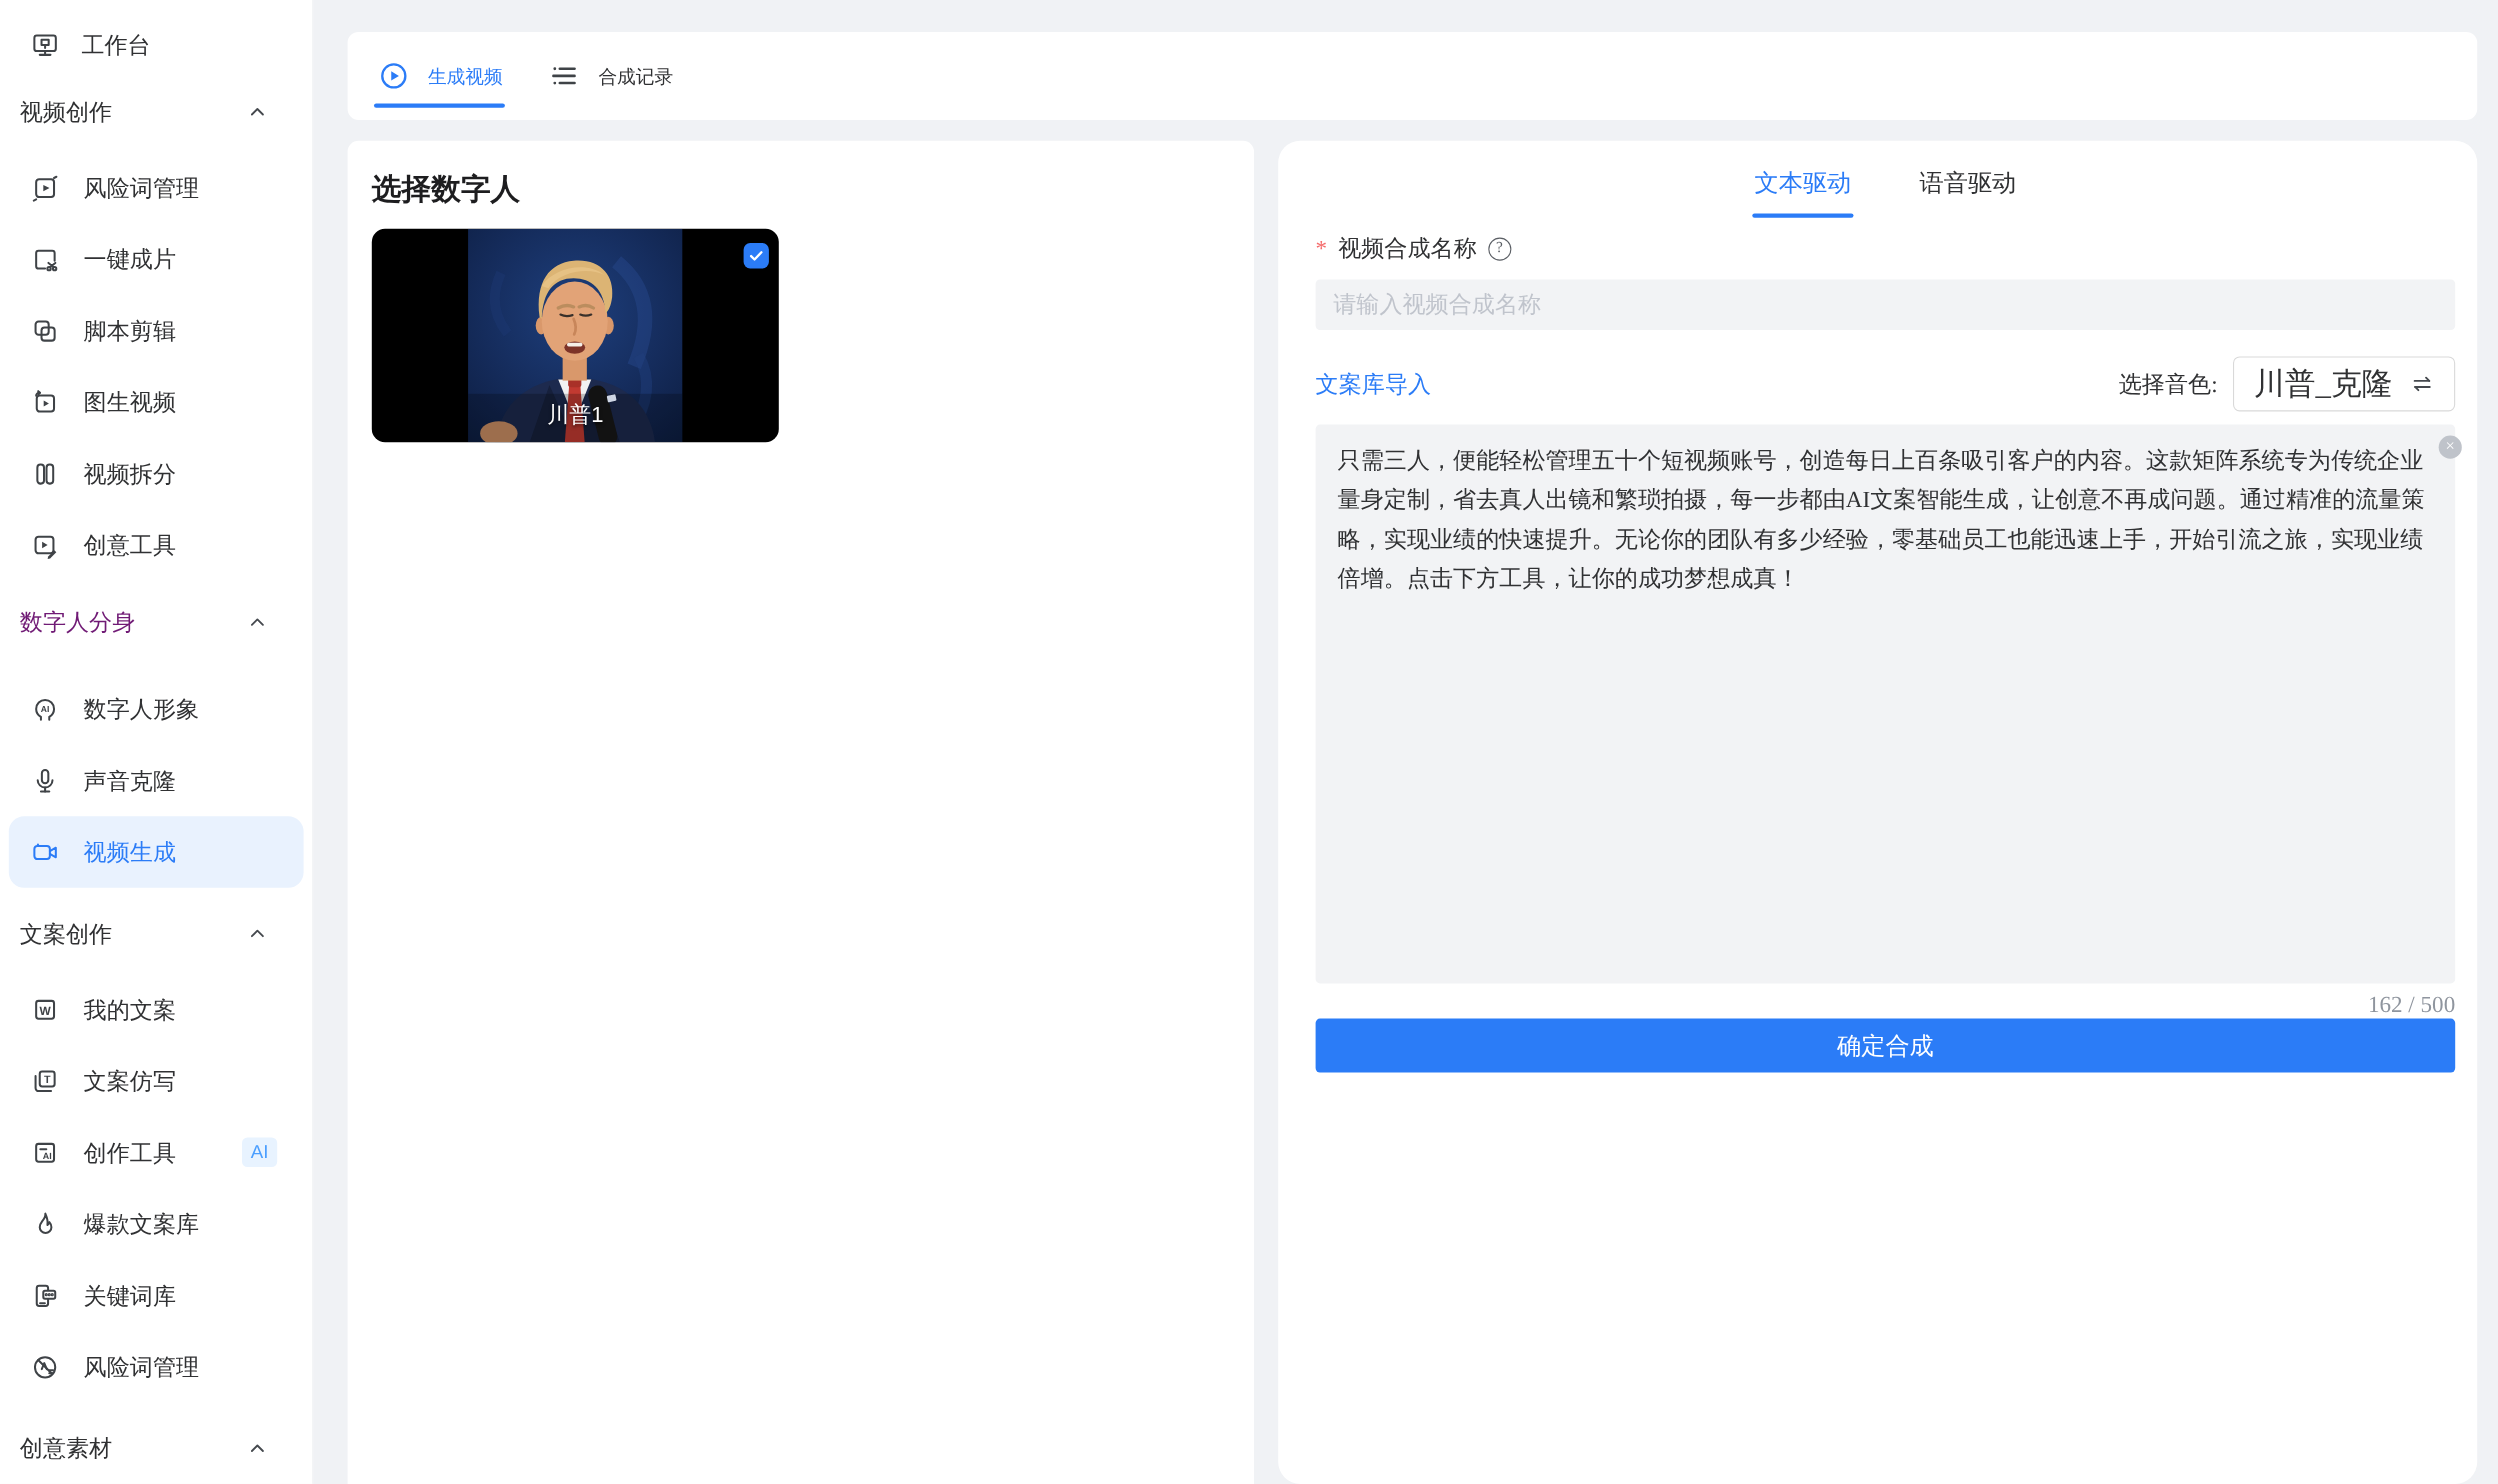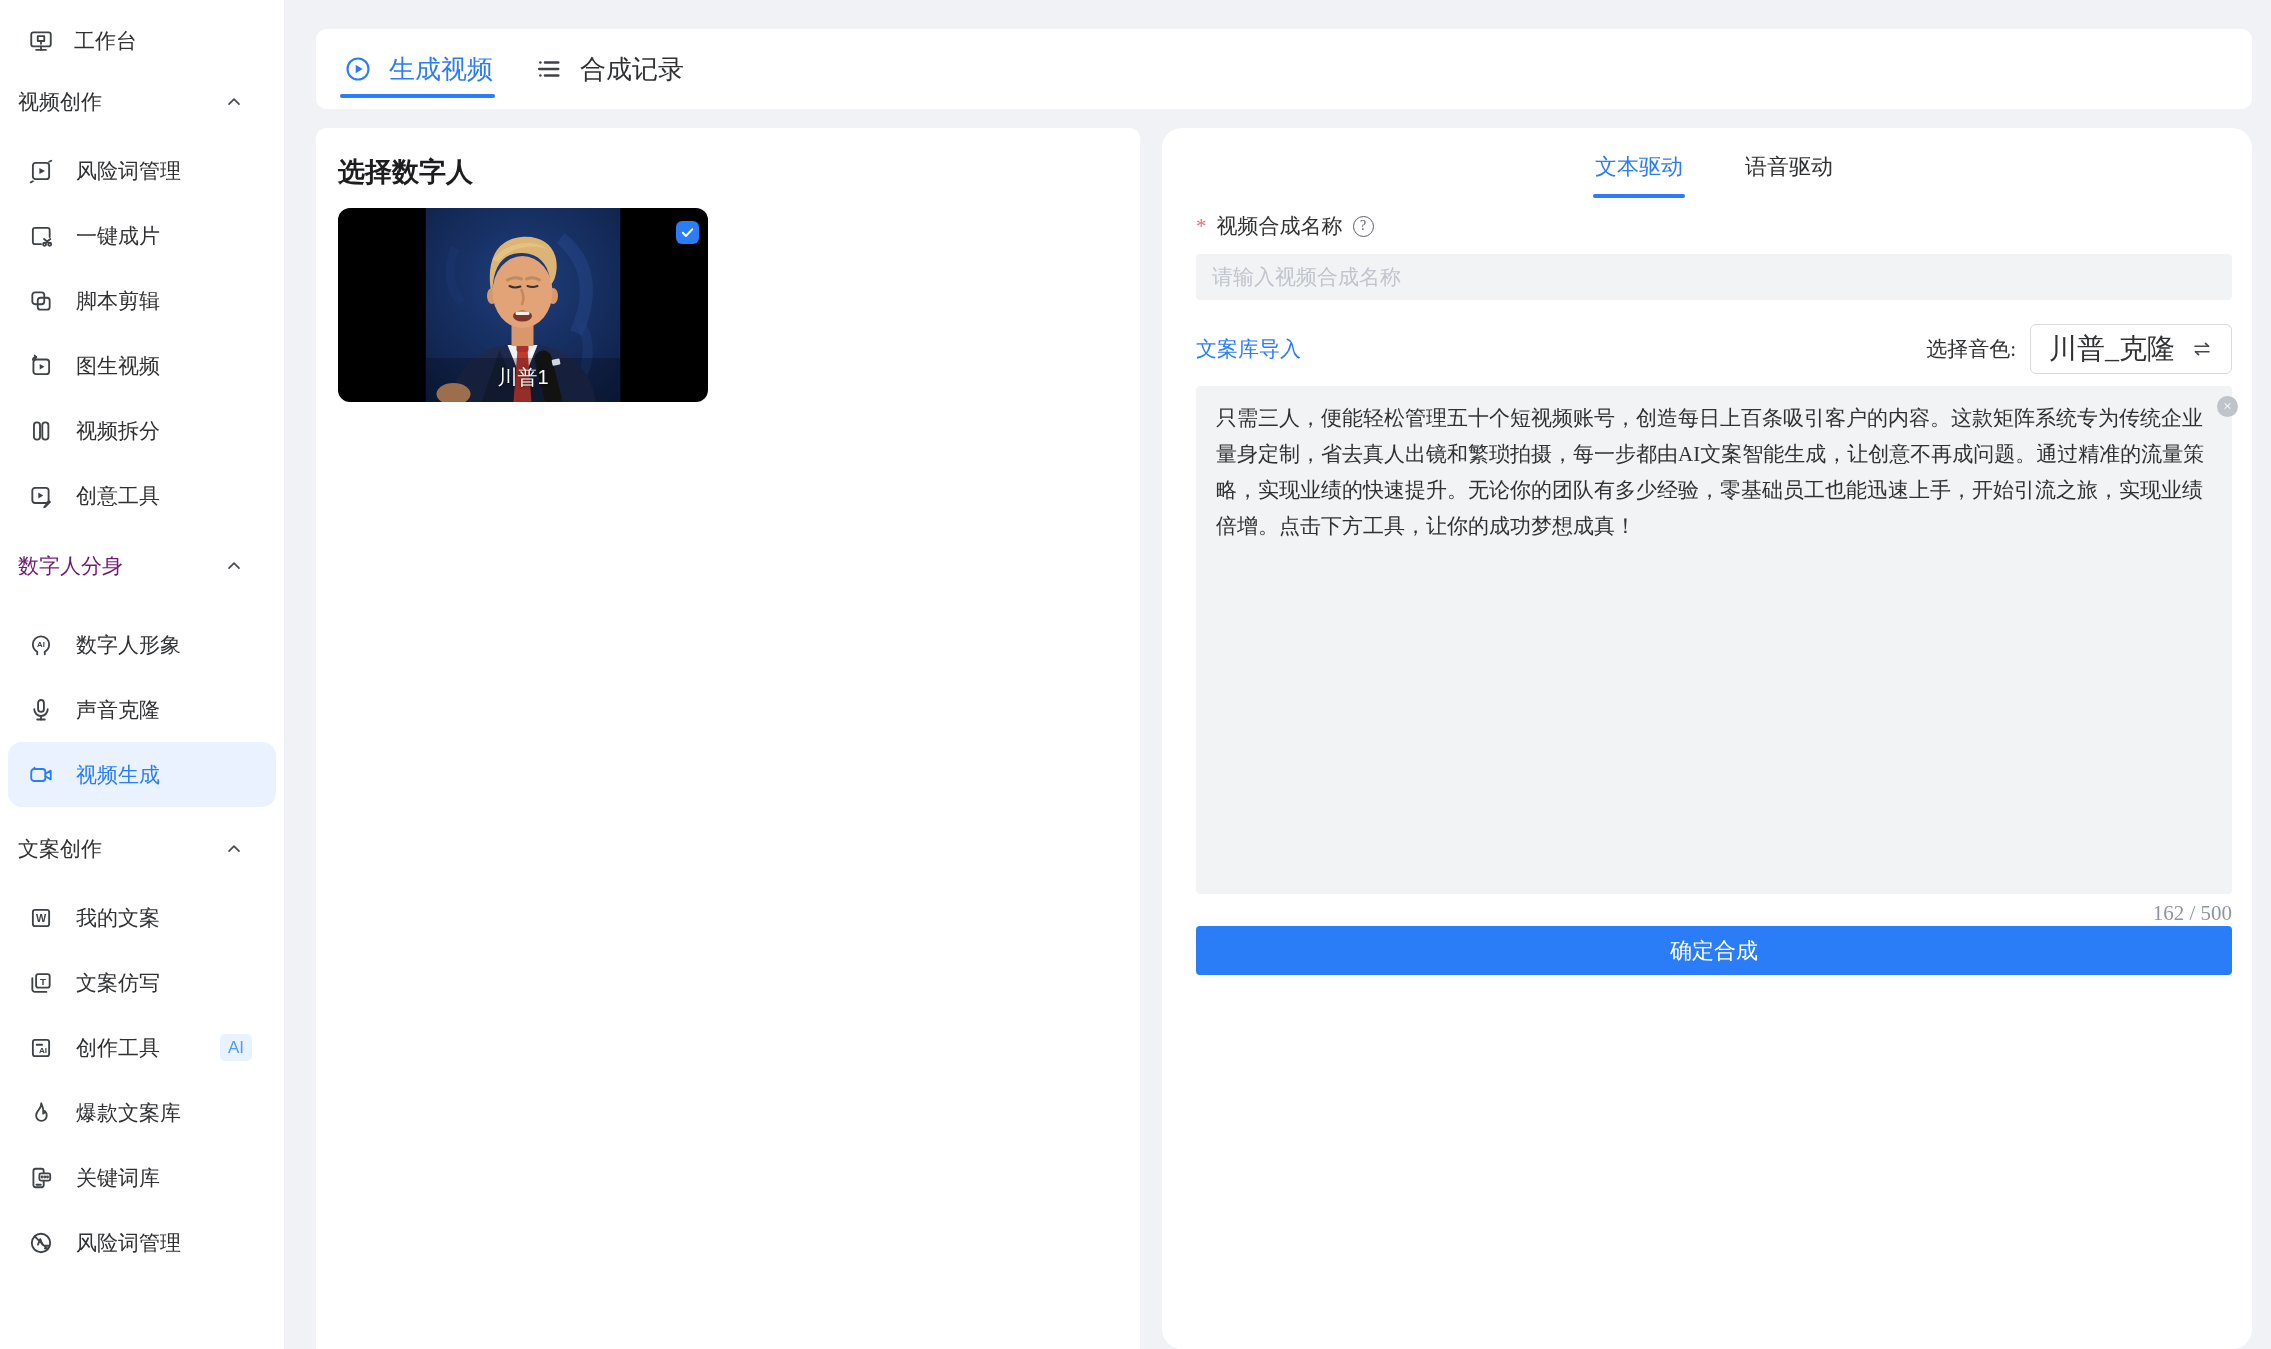--- a/index.html
+++ b/index.html
@@ -47,21 +47,21 @@
 
   
   .main { flex: 1; min-width: 0; padding: 29px 19px 0 31px; display: flex; flex-direction: column; }
 
   .top-card {
     background: #fff; border-radius: 10px; height: 80px; flex-shrink: 0;
     display: flex; align-items: center; padding-left: 28px; margin-bottom: 19px;
   }
   .top-tab {
     display: flex; align-items: center; gap: 17px; height: 100%;
-    position: relative; font-size: 26px; cursor: pointer; color: #303133;
+    position: relative; font-size: 17px; cursor: pointer; color: #303133;
   }
   .top-tab + .top-tab { margin-left: 42px; }
   .top-tab.active { color: #2b7cf7; }
   .top-tab.active::after {
     content: ""; position: absolute; left: -4px; right: -2px; bottom: 11px;
     height: 4px; border-radius: 2px; background: #2b7cf7;
   }
   .top-tab .ic { width: 28px; height: 28px; }
 
   .content { flex: 1; display: flex; gap: 22px; min-height: 0; }
@@ -323,20 +323,28 @@
           <circle cx="12" cy="12" r="8.5"></circle>
           <path d="M6.2 5.8l11.6 11.6"></path>
           <path d="M9.2 13.5l2.1-5 2.1 5"></path>
           <path d="M15.5 14.5h3.2"></path>
             <path d="M15.5 17h3.2"></path>
         </svg>
         <span>风险词管理</span>
       </div>
     </div>
 
+    <div class="sb-header sec-gap-2">
+      <span>创意素材</span>
+      <span class="chev">
+        <svg width="20" height="20" viewBox="0 0 24 24" fill="none" stroke="currentColor" stroke-width="2" stroke-linecap="round" stroke-linejoin="round">
+            <path d="M6 14.5l6-6 6 6"></path>
+          </svg>
+      </span>
+    </div>
   </aside>
 
   <main class="main">
 
     <div class="top-card">
       <div class="top-tab active">
         <svg class="ic" viewBox="0 0 24 24" fill="none" stroke="#2b7cf7" stroke-width="1.8" stroke-linecap="round" stroke-linejoin="round">
           <circle cx="12" cy="12" r="9"></circle>
           <path d="M10 8.4l6 3.6-6 3.6z" fill="#2b7cf7" stroke="none"></path>
         </svg>

